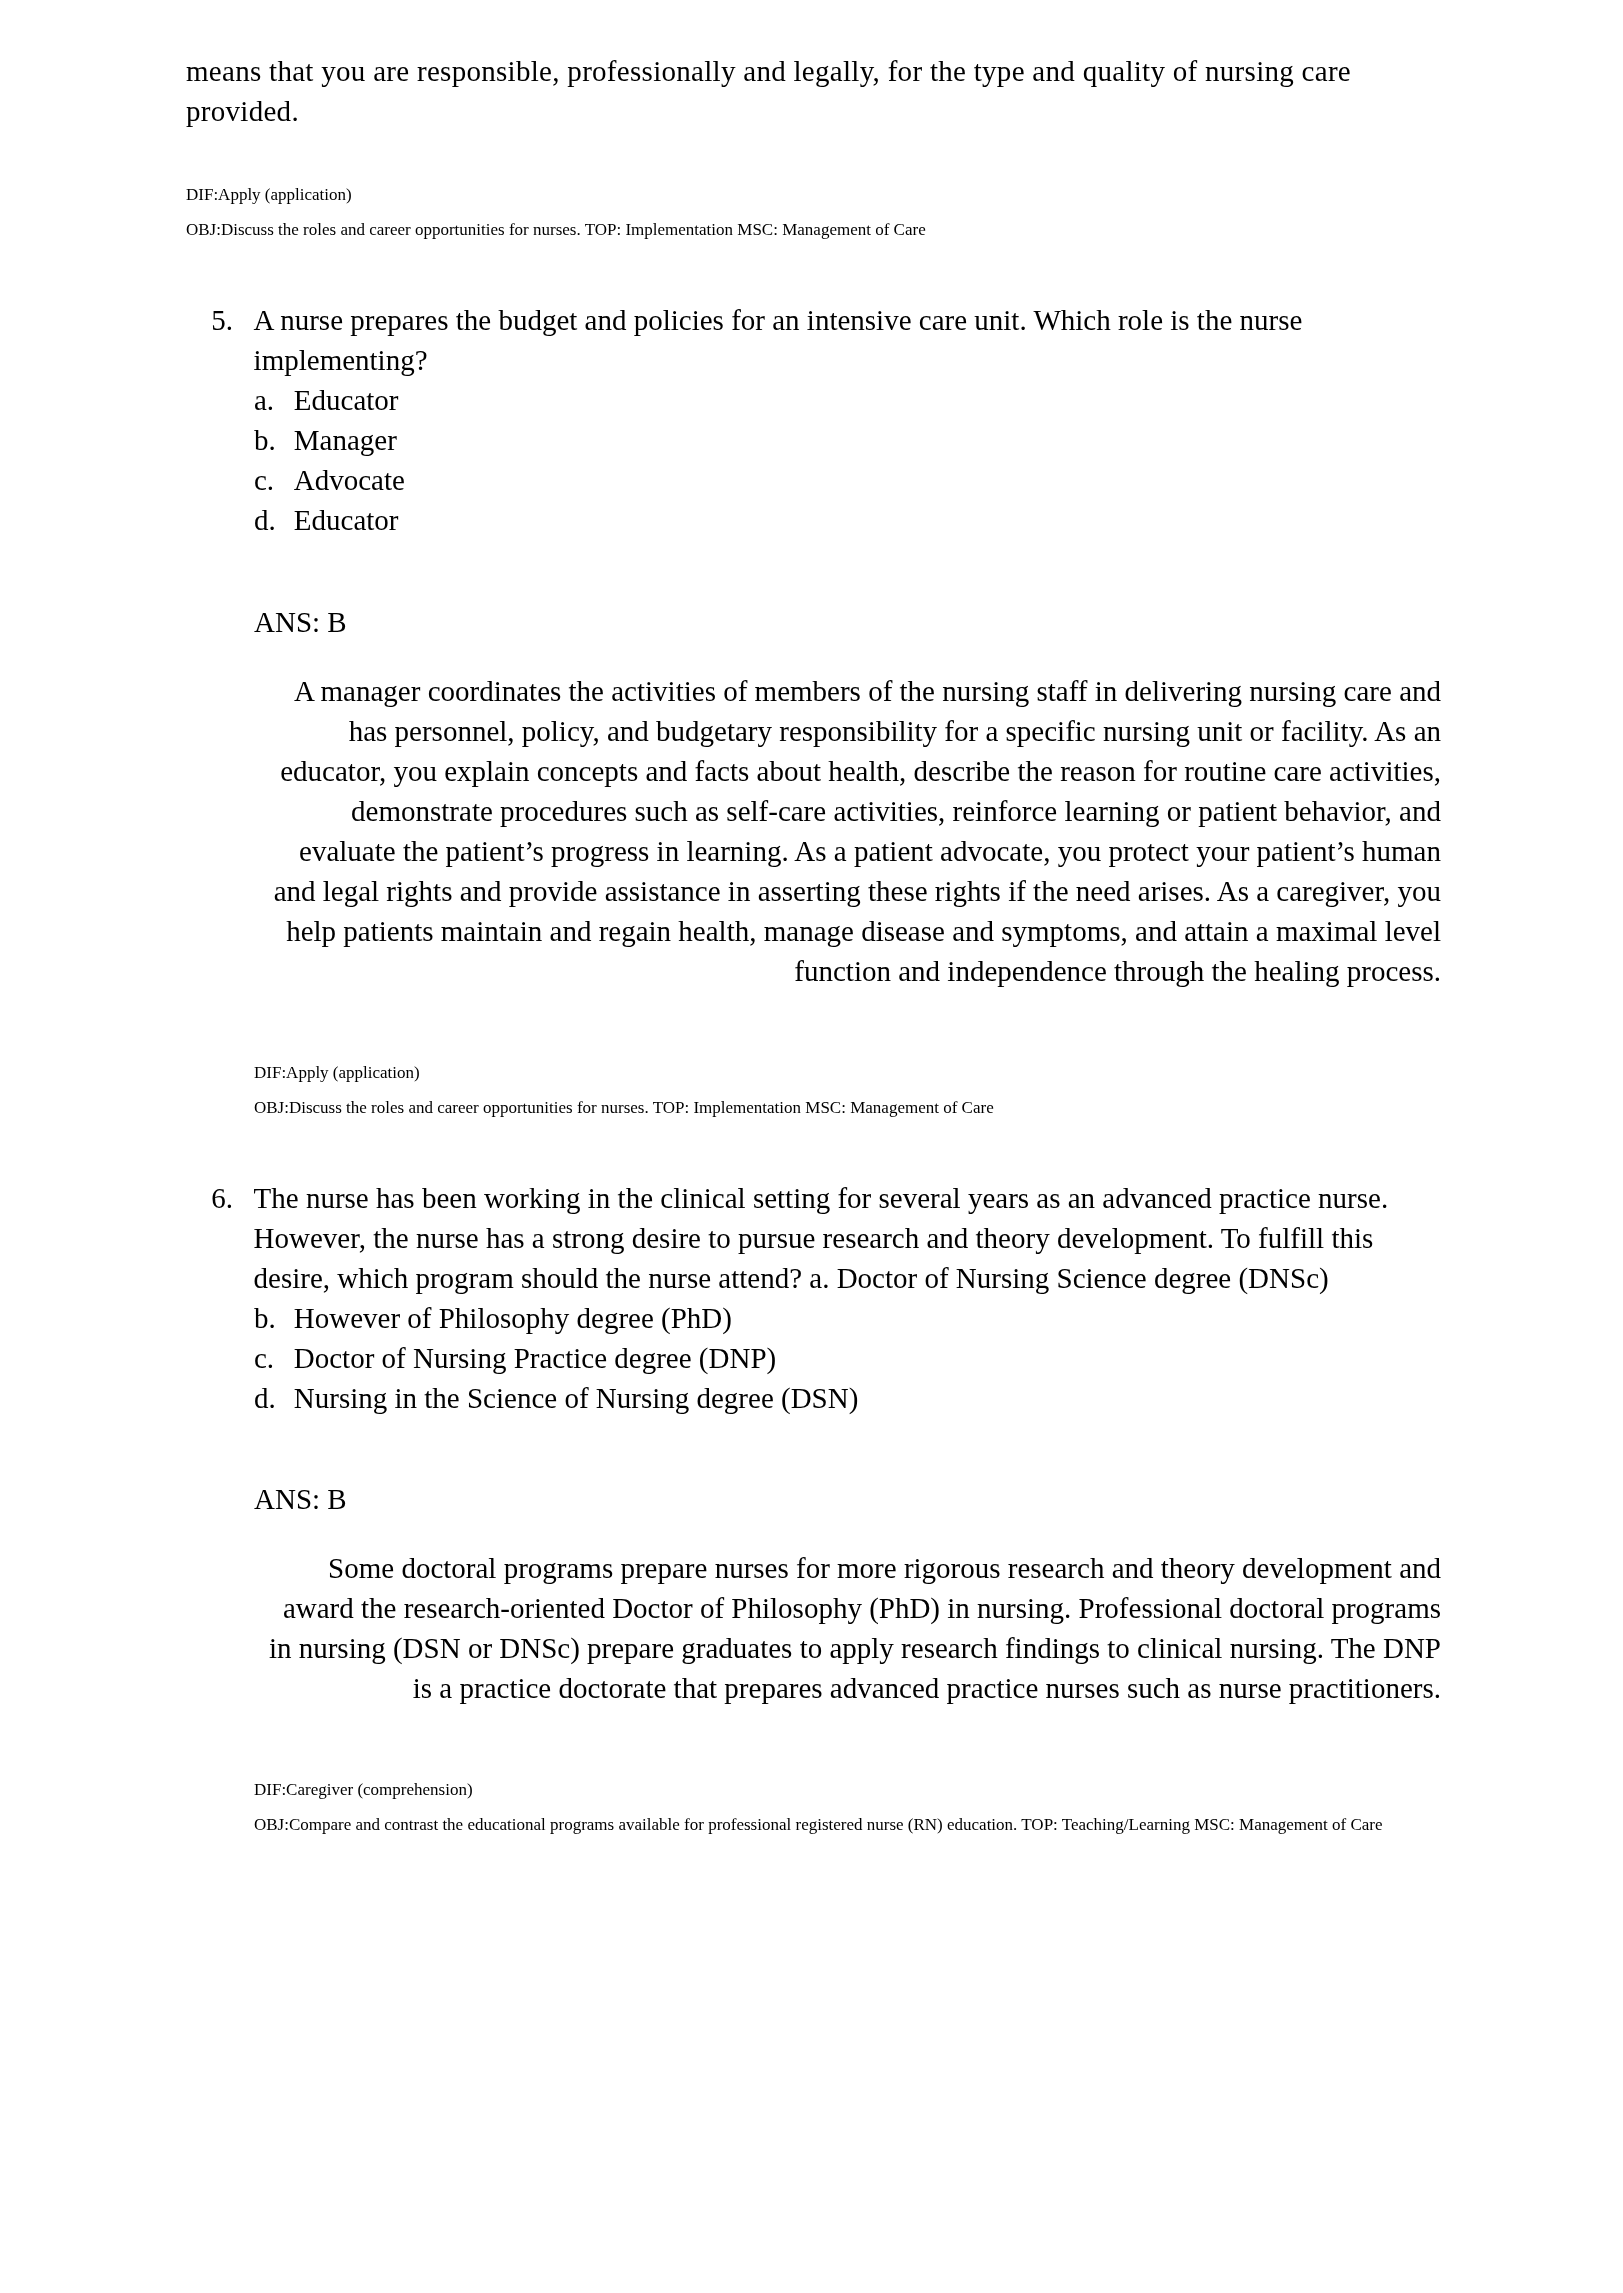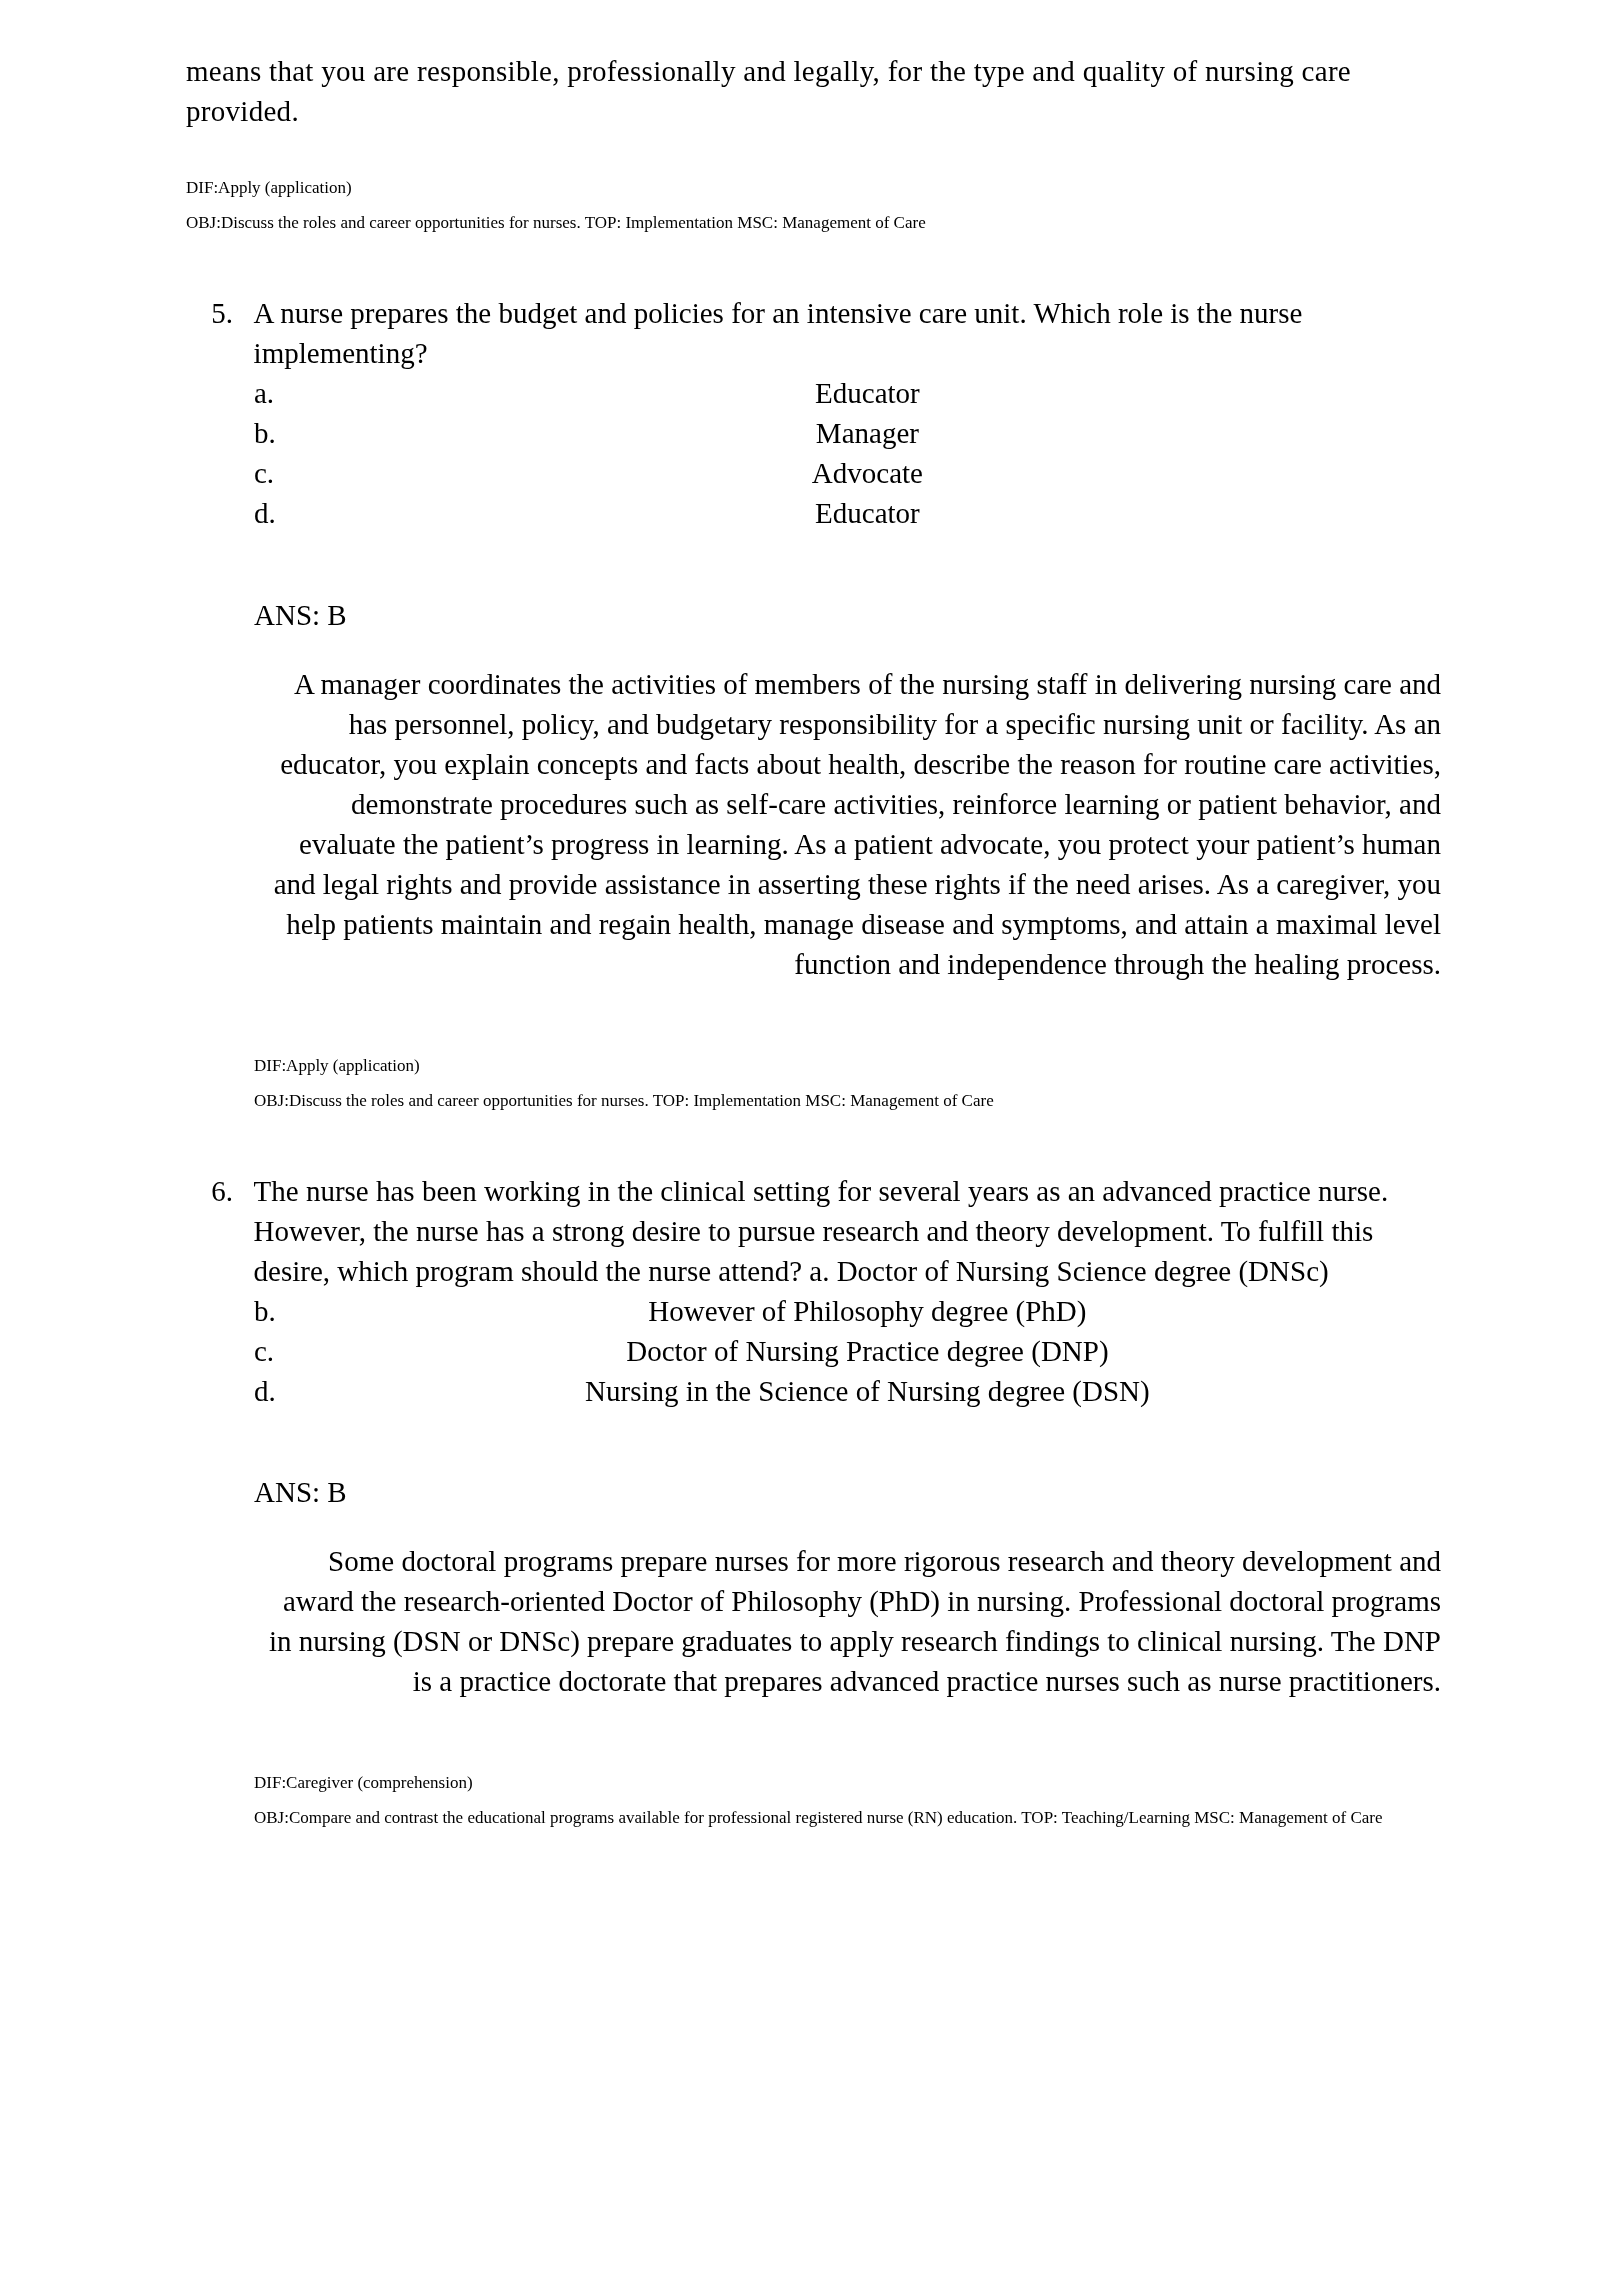--- a/index.html
+++ b/index.html
@@ -29,21 +29,21 @@
   
   .para {
     font-size: 29px;
     line-height: 40px;
     text-align: left;
     margin: 0;
     padding: 0;
     letter-spacing: 0.01em;
   }
   .continuation {
-    margin-bottom: 4px;
+    margin-bottom: 11px;
   }
   
   .meta {
     font-size: 17px;
     line-height: 35px;
     margin: 0;
   }
   .gap-small { height: 21.6px; }
   .gap-med { height: 35px; }
   .gap-xl { height: 53px; }
@@ -81,21 +81,20 @@
     line-height: 40px;
   }
   .opt-letter {
     flex: 0 0 auto;
     width: 32px;
     text-align: left;
   }
   .opt-text {
     flex: 1 1 auto;
     padding-left: 7.8px;
-    text-align: center;
   }
   .ans-line {
     font-size: 29px;
     line-height: 40px;
     margin-top: 40px;
   }
   .explanation {
     font-size: 29px;
     line-height: 40px;
     text-align: right;

